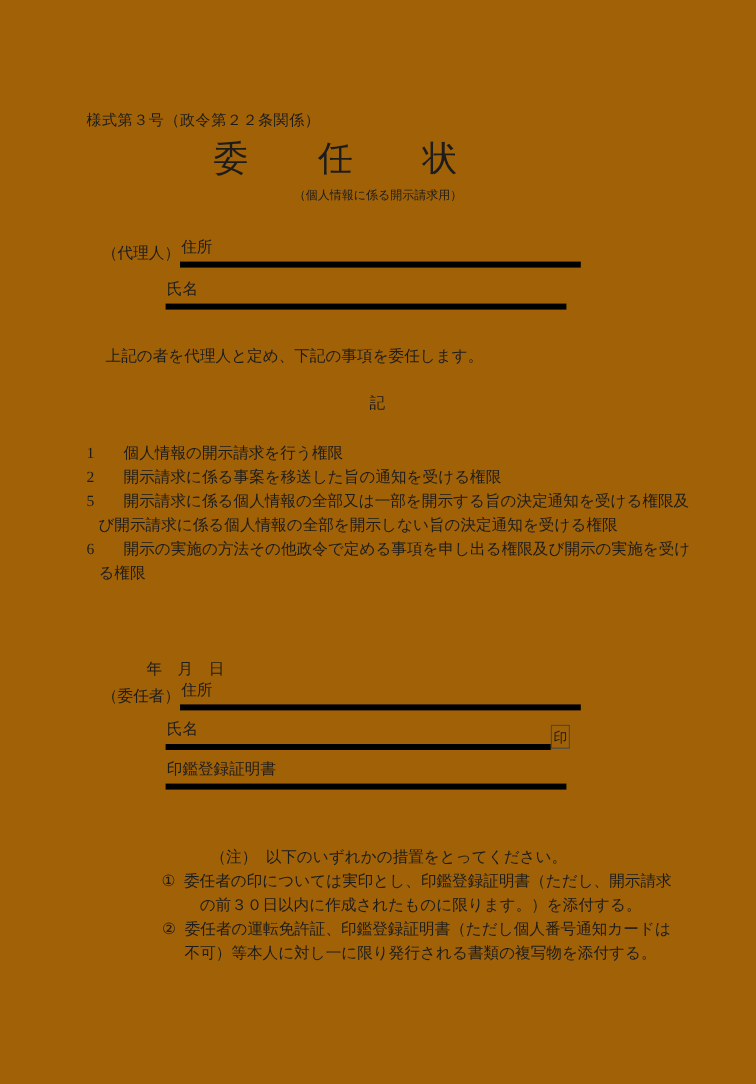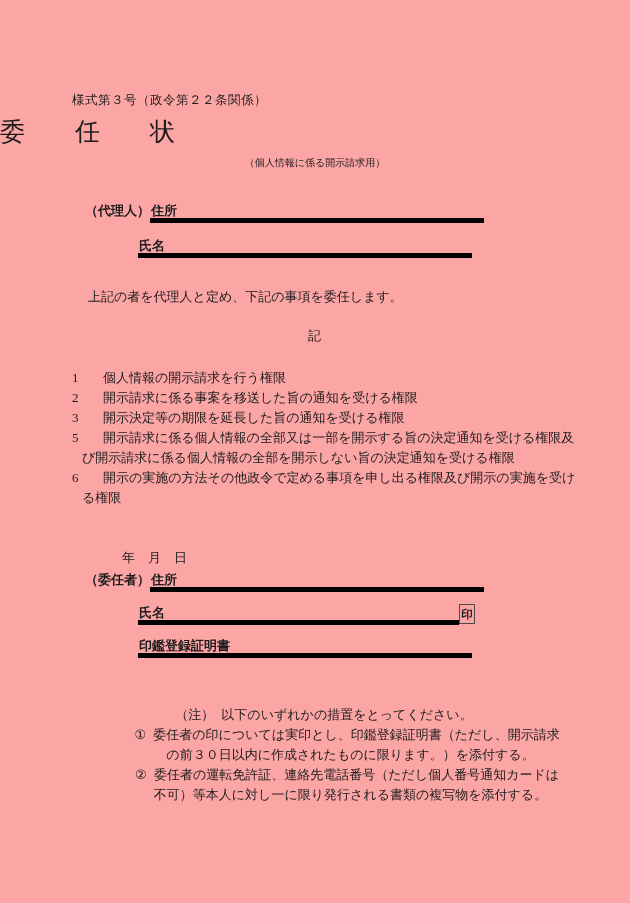--- a/index.html
+++ b/index.html
@@ -5,50 +5,50 @@
   html, body {
     margin: 0;
     padding: 0;
     background: #e8e8e8;
   }
   .page {
     position: relative;
     width: 630px;
     height: 903px;
     margin: 0 auto;
-    background: #fca5a5;
+    background: #a16207;
     font-family: "DejaVu Serif", "Liberation Serif", serif;
     font-size: 13px;
     color: #1c1c1c;
     overflow: hidden;
   }
   .abs { position: absolute; }
 
   .form-number {
     top: 92px; left: 72px;
     font-size: 12.5px;
     letter-spacing: 0.5px;
   }
   .doc-title {
     top: 112px; left: 0; width: 559px;
-    text-align: left;
-    font-size: 25px;
+    text-align: center;
+    font-size: 29px;
     line-height: 40px;
   }
   .doc-subtitle {
     top: 156px; left: 0; width: 630px;
     text-align: center;
     font-size: 10px;
   }
 
   
   .frow {
     display: flex;
+    align-items: flex-end;
     height: 21px;
-    font-weight: bold;
   }
   .plabel {
     flex: 0 0 53px;
     white-space: nowrap;
     padding-bottom: 3px;
   }
   .fline {
     border-bottom: 5px solid #000000;
     padding: 0 0 3px 1px;
     white-space: nowrap;
@@ -143,23 +143,20 @@
   <div class="abs ki-marker">記</div>
 
   <div class="abs items-list">
     <div class="item">
       <span class="no">1</span><span>個人情報の開示請求を行う権限</span>
     </div>
     <div class="item">
       <span class="no">2</span><span>開示請求に係る事案を移送した旨の通知を受ける権限</span>
     </div>
     <div class="item">
-      <span class="no">3</span><span>開示決定等の期限を延長した旨の通知を受ける権限</span>
-    </div>
-    <div class="item">
       <span class="no">5</span><span>開示請求に係る個人情報の全部又は一部を開示する旨の決定通知を受ける権限及び開示請求に係る個人情報の全部を開示しない旨の決定通知を受ける権限</span>
     </div>
     <div class="item">
       <span class="no">6</span><span>開示の実施の方法その他政令で定める事項を申し出る権限及び開示の実施を受ける権限</span>
     </div>
   </div>
 
   <div class="abs date-line">年　月　日</div>
 
   <div class="abs principal-block">
@@ -180,18 +177,18 @@
 
   <div class="abs notes-block">
     <div class="note-head">
       <span class="nh-label">（注）</span><span>以下のいずれかの措置をとってください。</span>
     </div>
     <div class="note-items">
       <div class="note-item">
         <span class="no">①</span><span>委任者の印については実印とし、印鑑登録証明書（ただし、開示請求の前３０日以内に作成されたものに限ります。）を添付する。</span>
       </div>
       <div class="note-item">
-        <span class="no">②</span><span>委任者の運転免許証、連絡先電話番号（ただし個人番号通知カードは不可）等本人に対し一に限り発行される書類の複写物を添付する。</span>
+        <span class="no">②</span><span>委任者の運転免許証、印鑑登録証明書（ただし個人番号通知カードは不可）等本人に対し一に限り発行される書類の複写物を添付する。</span>
       </div>
     </div>
   </div>
 
 </div>
 
 </body></html>

